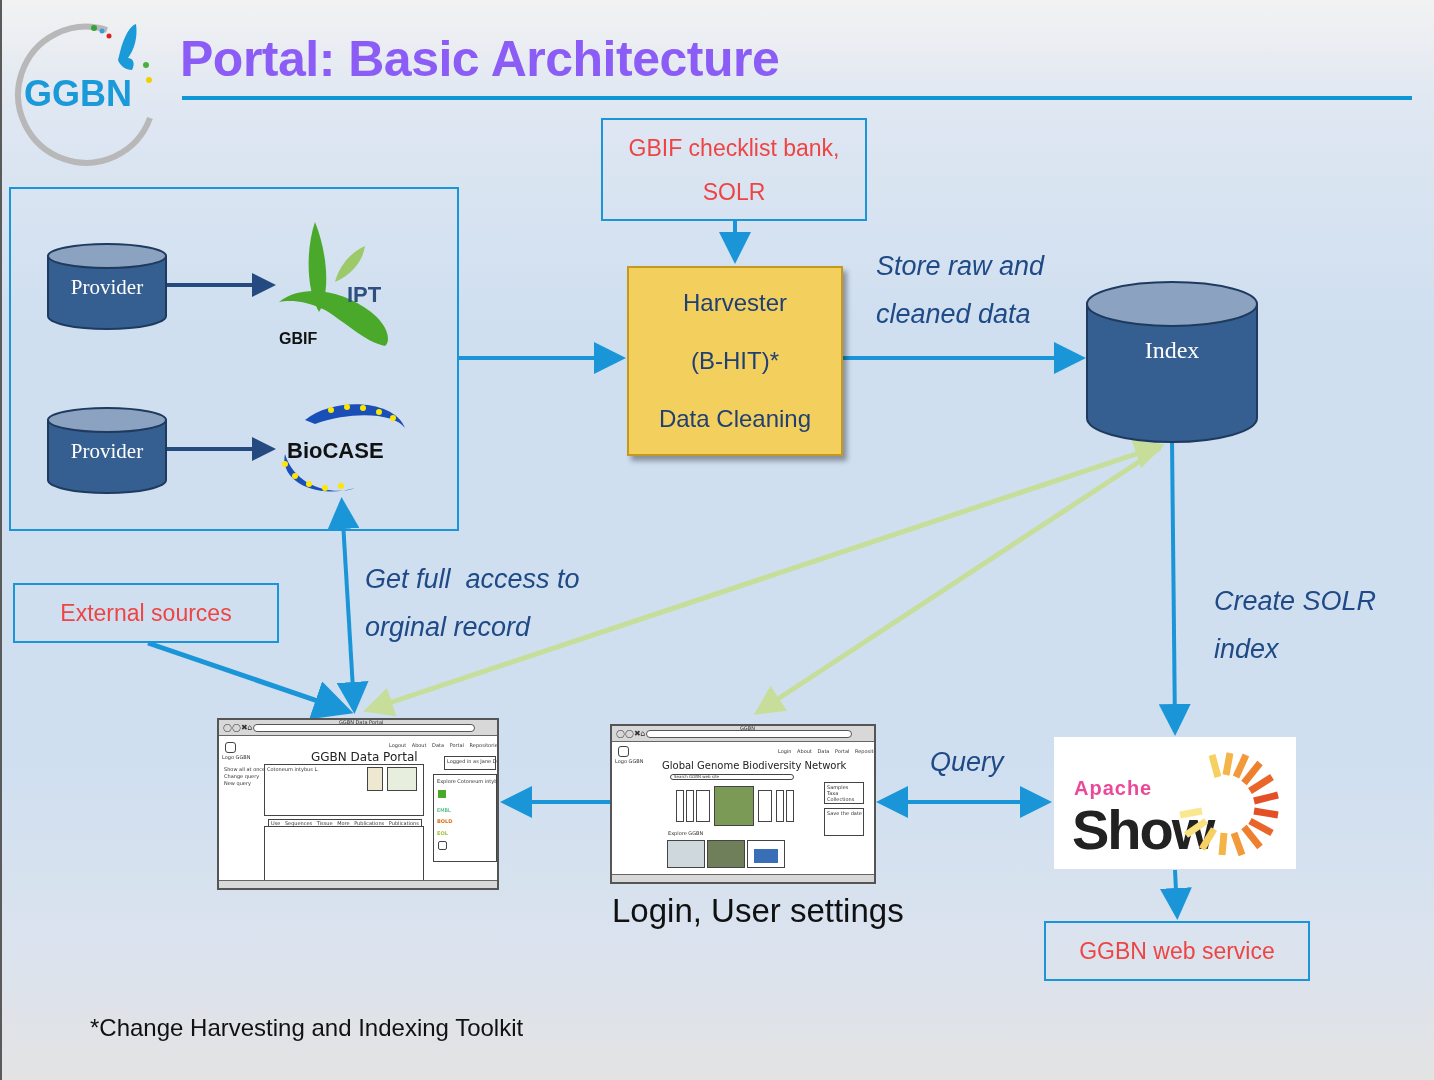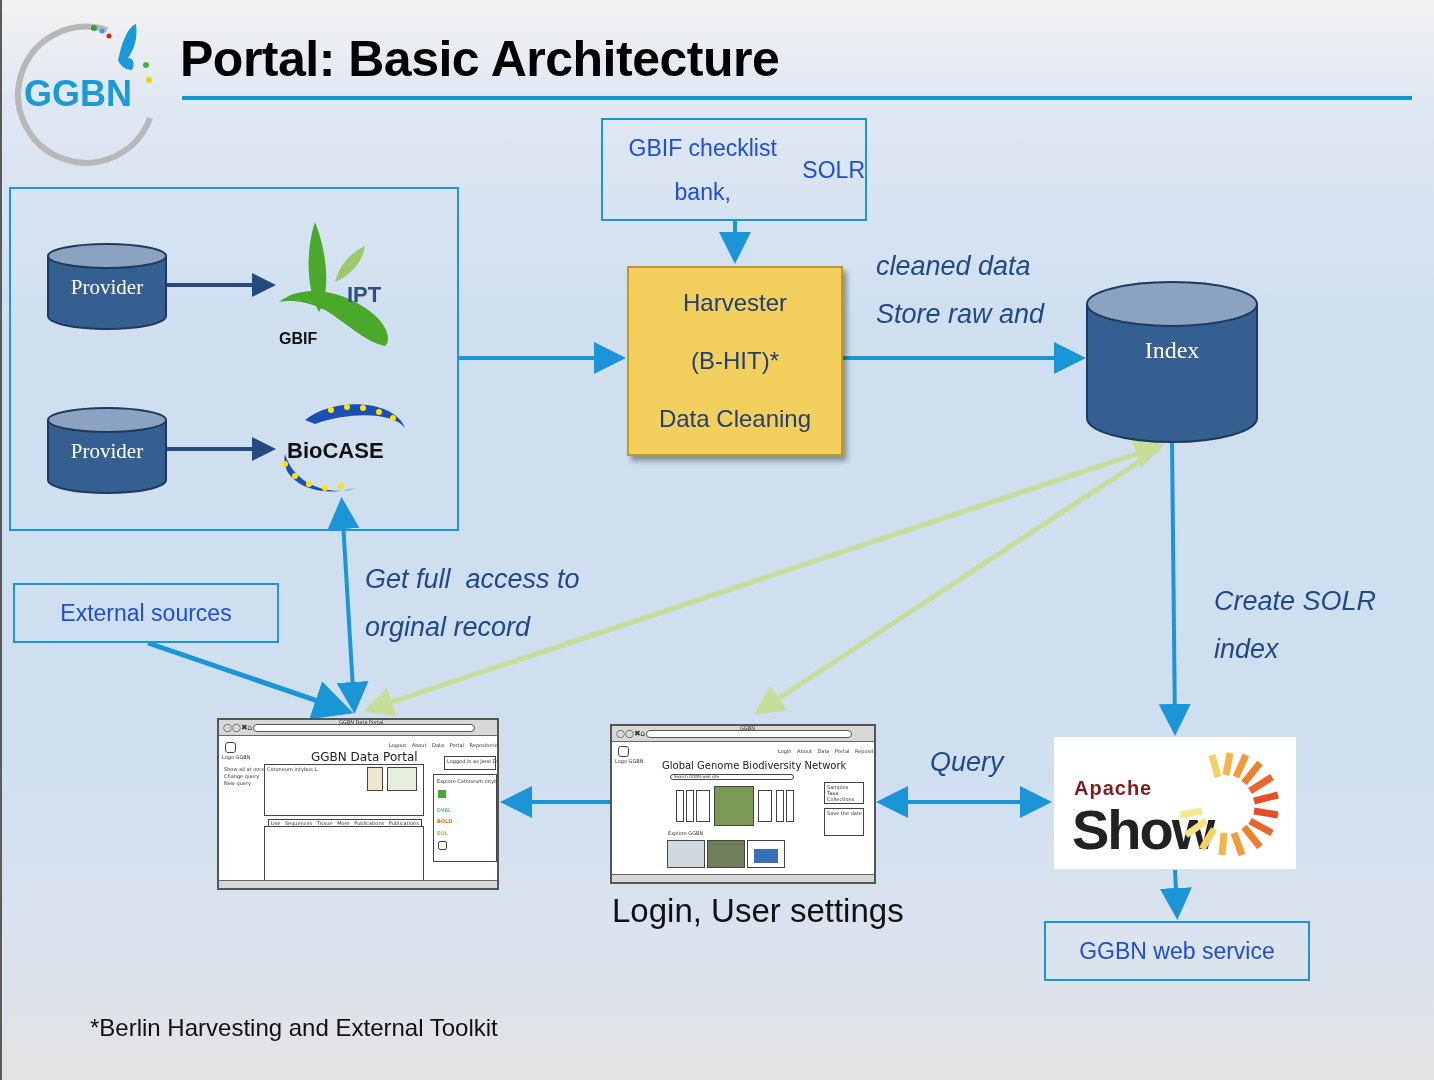--- a/index.html
+++ b/index.html
@@ -6,25 +6,25 @@
   html, body { width: 1434px; height: 1080px; overflow: hidden; }
   body {
     position: relative;
     font-family: "Liberation Sans", sans-serif;
     background: linear-gradient(to bottom, #f2f2f2 0%, #dfe7f2 10%, #cfdff0 30%, #cfdff0 70%, #dbe3ee 88%, #e3e3e3 100%);
   }
   .left-edge { position:absolute; left:0; top:0; width:2px; height:1080px; background:#5a5a5a; }
 
   
   .logo { position:absolute; left:12px; top:18px; width:150px; height:150px; }
-  .title { position:absolute; left:180px; top:30px; font-size:50px; font-weight:bold; color:#000000; letter-spacing:-0.5px; }
+  .title { position:absolute; left:180px; top:30px; font-size:50px; font-weight:bold; color:#8b5cf6; letter-spacing:-0.5px; }
   .title-rule { position:absolute; left:182px; top:96px; width:1230px; height:4px; background:#0f96d6; }
 
   
-  .box { position:absolute; border:2px solid #1a96d8; display:flex; flex-direction:row; align-items:center; justify-content:center; text-align:center; color:#1d4ed8; font-size:23px; line-height:44px; }
+  .box { position:absolute; border:2px solid #1a96d8; display:flex; flex-direction:column; align-items:center; justify-content:center; text-align:center; color:#ef4444; font-size:23px; line-height:44px; }
 
   .providers-group { position:absolute; left:9px; top:187px; width:450px; height:344px; border:2px solid #1a96d8; }
 
   .harvester { position:absolute; left:627px; top:266px; width:216px; height:190px; background:#f3cf5d; border:2px solid #c39a1e; box-shadow:4px 5px 5px rgba(0,0,0,0.35); display:flex; flex-direction:column; align-items:center; justify-content:space-around; padding:6px 0; color:#1f3f75; font-size:24px; }
 
   .cyl-label { position:absolute; color:#fff; text-align:center; font-size:21px;font-family:Liberation Serif, serif; }
 
   .italic-label { position:absolute; font-style:italic; color:#1f4a86; font-size:27px; line-height:48px; }
 
   .plain-label { position:absolute; color:#111; font-size:26px; }
@@ -32,21 +32,21 @@
   .mock { position:absolute; background:#fff; border:2px solid #555; overflow:hidden; font-family:"DejaVu Sans", sans-serif; }
   .mock .bar { position:absolute; left:0; top:0; right:0; height:16px; background:#d8d8d8; border-bottom:1px solid #666; }
   .mock .urlbar { position:absolute; left:34px; top:4px; right:22px; height:8px; border:1px solid #555; border-radius:4px; background:#fff; }
   .mock .navdots { position:absolute; left:4px; top:3px; font-size:8px; color:#333; }
   .mock .statusbar { position:absolute; left:0; right:0; bottom:0; height:8px; background:#d8d8d8; border-top:1px solid #666; }
   .tiny { position:absolute; font-size:5px; color:#333; white-space:nowrap; }
   .mock-head { position:absolute; font-size:12px; color:#222; white-space:nowrap; }
   .sk { position:absolute; border:1px solid #444; }
 
   .solr { position:absolute; left:1054px; top:737px; width:242px; height:132px; background:#fff; }
-  .solr-apache { position:absolute; left:20px; top:40px; font-size:20px; font-weight:bold; color:#7f1d1d; letter-spacing:1px; }
+  .solr-apache { position:absolute; left:20px; top:40px; font-size:20px; font-weight:bold; color:#ec4899; letter-spacing:1px; }
   .solr-word { position:absolute; left:18px; top:60px; font-size:56px; font-weight:bold; color:#222; letter-spacing:-2px; }
 
   .footnote { position:absolute; left:90px; top:1014px; font-size:24px; color:#111; }
   svg.arrows { position:absolute; left:0; top:0; }
 </style>
 </head>
 <body>
 
 <div class="left-edge"></div>
 
@@ -142,22 +142,22 @@
   <span>SOLR</span>
 </div>
 
 <div class="harvester">
   <span>Harvester</span>
   <span>(B-HIT)*</span>
   <span>Data Cleaning</span>
 </div>
 
 <div class="italic-label" style="left:876px;top:242px">
+  <div>Store raw and</div>
   <div>cleaned data</div>
-  <div>Store raw and</div>
 </div>
 
 <svg style="position:absolute;left:1085px;top:280px" width="174" height="166">
   <path d="M2,24 L2,138 A85,24 0 0 0 172,138 L172,24" fill="#365f91" stroke="#1e3a5e" stroke-width="2"></path>
   <ellipse cx="87" cy="24" rx="85" ry="22" fill="#8ba3c0" stroke="#1e3a5e" stroke-width="2"></ellipse>
 </svg>
 <div class="cyl-label" style="left:1085px;top:328px;width:174px;font-size:24px;line-height:44px">
   <div>Index</div>
 </div>
 
@@ -298,13 +298,13 @@
       <line x1="-22" y1="16" x2="-42" y2="30" stroke="#f8e280"></line>
       <line x1="-26" y1="6" x2="-48" y2="10" stroke="#fae890"></line>
     </g>
   </svg>
 </div>
 
 <div class="box" style="left:1044px;top:921px;width:266px;height:60px">
   <span>GGBN web service</span>
 </div>
 
-<div class="footnote">*Berlin Harvesting and External Toolkit</div>
+<div class="footnote">*Change Harvesting and Indexing Toolkit</div>
 
 </body></html>

